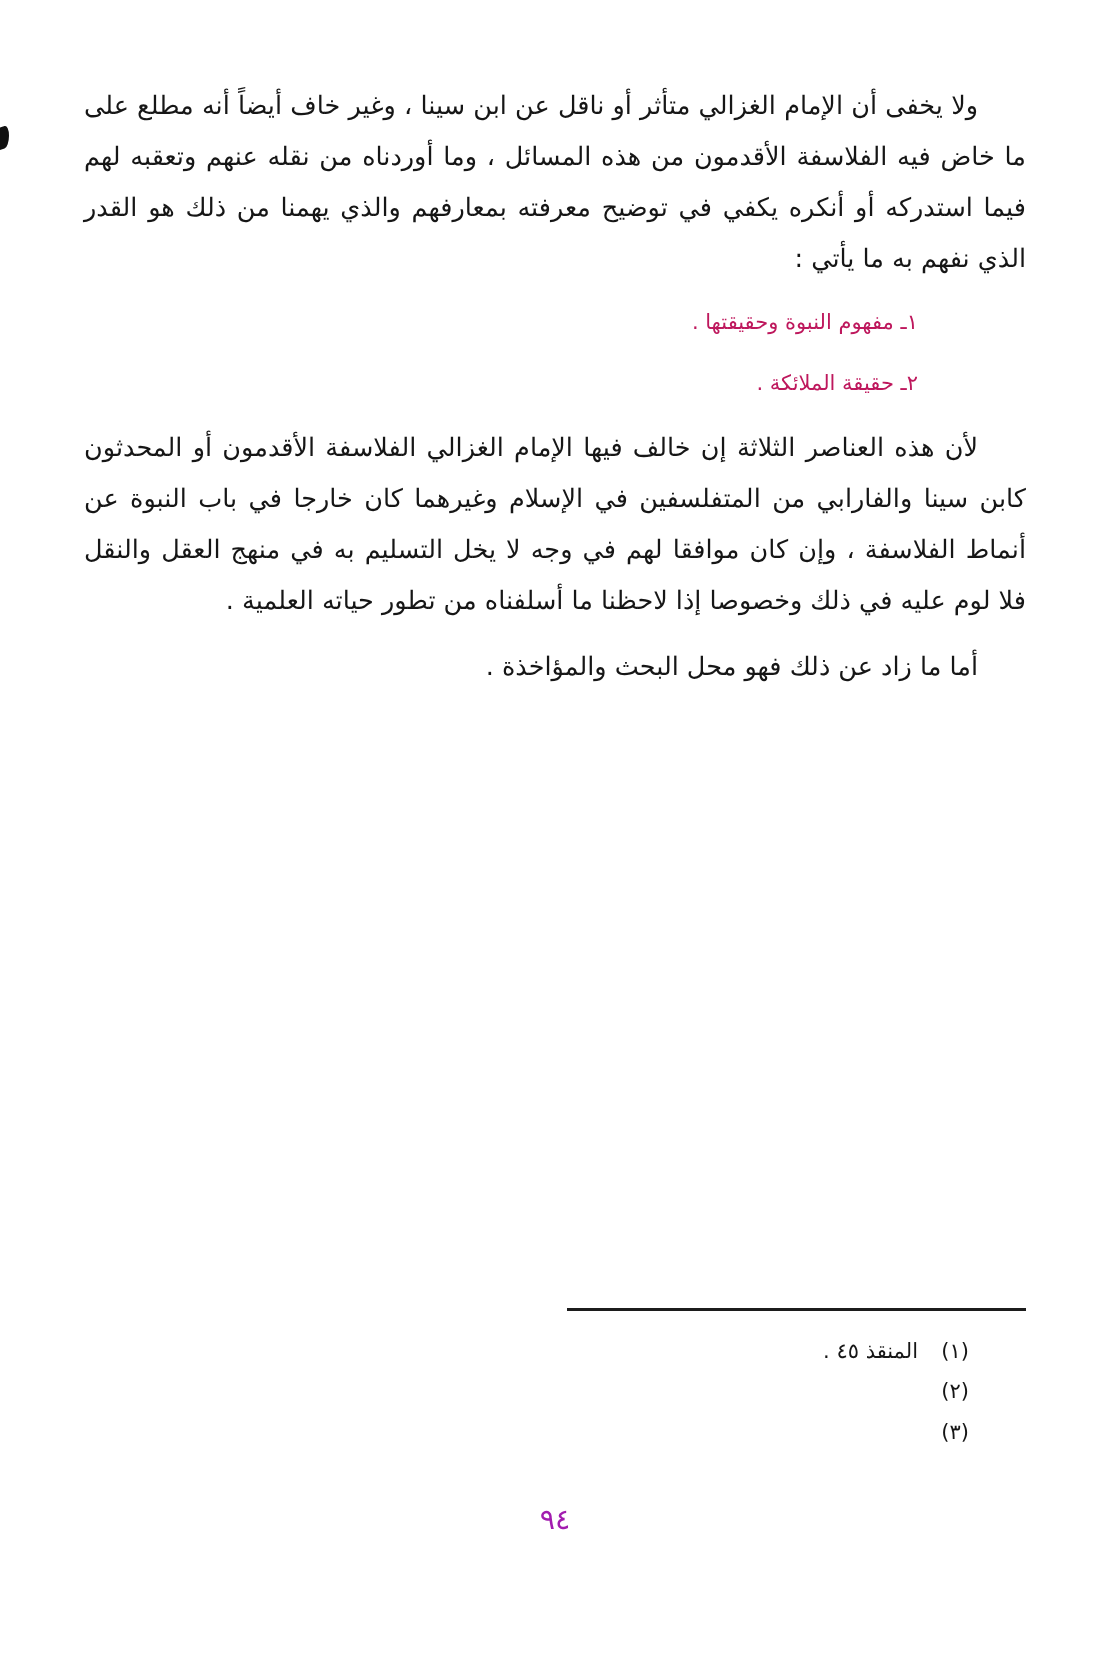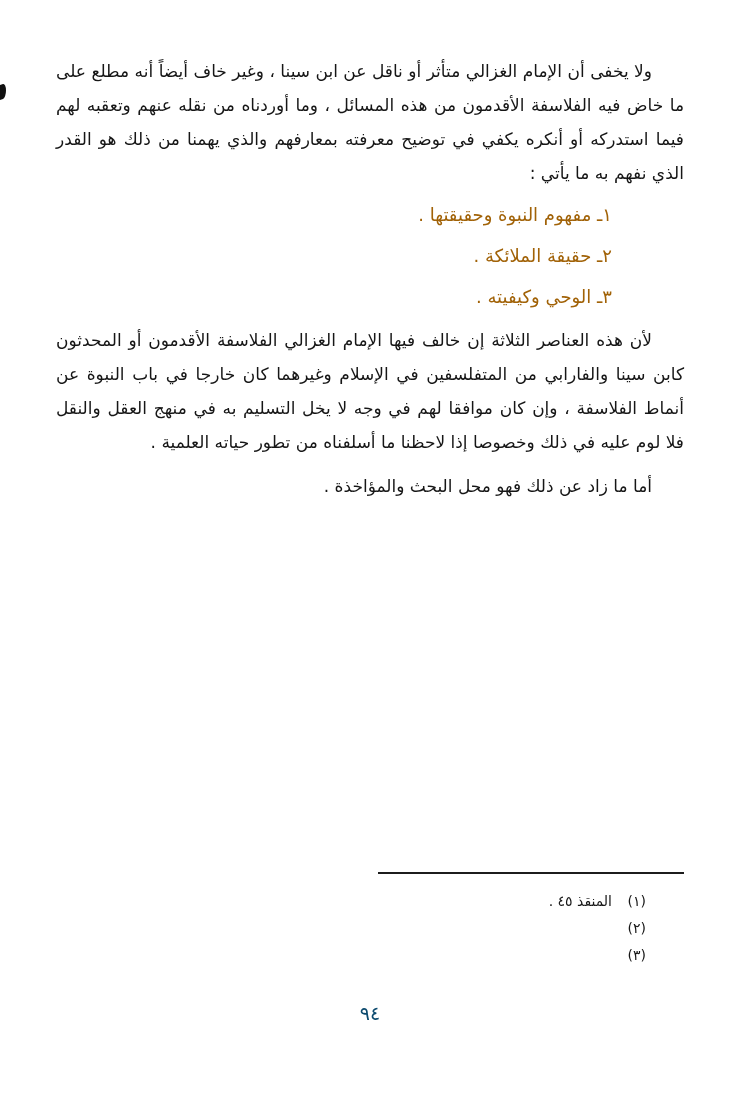--- a/index.html
+++ b/index.html
@@ -29,25 +29,25 @@
     margin: 0 0 10px 0;
     font-size: 17px;
     line-height: 34px;
     text-align: justify;
     text-indent: 32px;
     color: #161616;
   }
   .para.no-justify { text-align: right; }
   .list-group { margin: 8px 0 10px 0; }
   .list-item {
-    font-size: 18px;
+    font-size: 14px;
     line-height: 30px;
     margin: 0 72px 11px 0;
     text-align: right;
-    color: #a16207;
+    color: #be185d;
   }
   sup.fn-marker {
     font-size: 11px;
     line-height: 0;
     vertical-align: 7px;
     letter-spacing: 0;
   }
   .footnote-area {
     position: absolute;
     top: 872px;
@@ -78,21 +78,21 @@
     margin-right: 0;
     text-align: right;
   }
   .page-number {
     position: absolute;
     top: 1002px;
     left: 0;
     right: 0;
     text-align: center;
     font-size: 19px;
-    color: #0c4a6e;
+    color: #a21caf;
     direction: rtl;
   }
   .scan-artifact {
     position: absolute;
     left: 0px;
     top: 84px;
     width: 6px;
     height: 15px;
     background: #111;
     border-radius: 0 60% 60% 0;
@@ -108,21 +108,20 @@
 
   <div class="textblock">
 
     <p class="para">
       <span>ولا يخفى أن الإمام الغزالي متأثر أو ناقل عن ابن سينا ، وغير خاف أيضاً أنه مطلع على ما خاض فيه الفلاسفة الأقدمون من هذه المسائل ، وما أوردناه من نقله عنهم وتعقبه لهم فيما استدركه أو أنكره يكفي في توضيح معرفته بمعارفهم والذي يهمنا من ذلك هو القدر الذي نفهم به ما يأتي :</span>
     </p>
 
     <div class="list-group">
       <div class="list-item">١ـ مفهوم النبوة وحقيقتها .</div>
       <div class="list-item">٢ـ حقيقة الملائكة .</div>
-      <div class="list-item">٣ـ الوحي وكيفيته .</div>
     </div>
 
     <p class="para">
       <span>لأن هذه العناصر الثلاثة إن خالف فيها الإمام الغزالي الفلاسفة الأقدمون أو المحدثون كابن سينا والفارابي من المتفلسفين في الإسلام وغيرهما كان خارجا في باب النبوة عن أنماط الفلاسفة ، وإن كان موافقا لهم في وجه لا يخل التسليم به في منهج العقل والنقل فلا لوم عليه في ذلك وخصوصا إذا لاحظنا ما أسلفناه من تطور حياته العلمية .</span>
     </p>
 
     <p class="para no-justify">
       <span>أما ما زاد عن ذلك فهو محل البحث والمؤاخذة .</span>
     </p>
 

